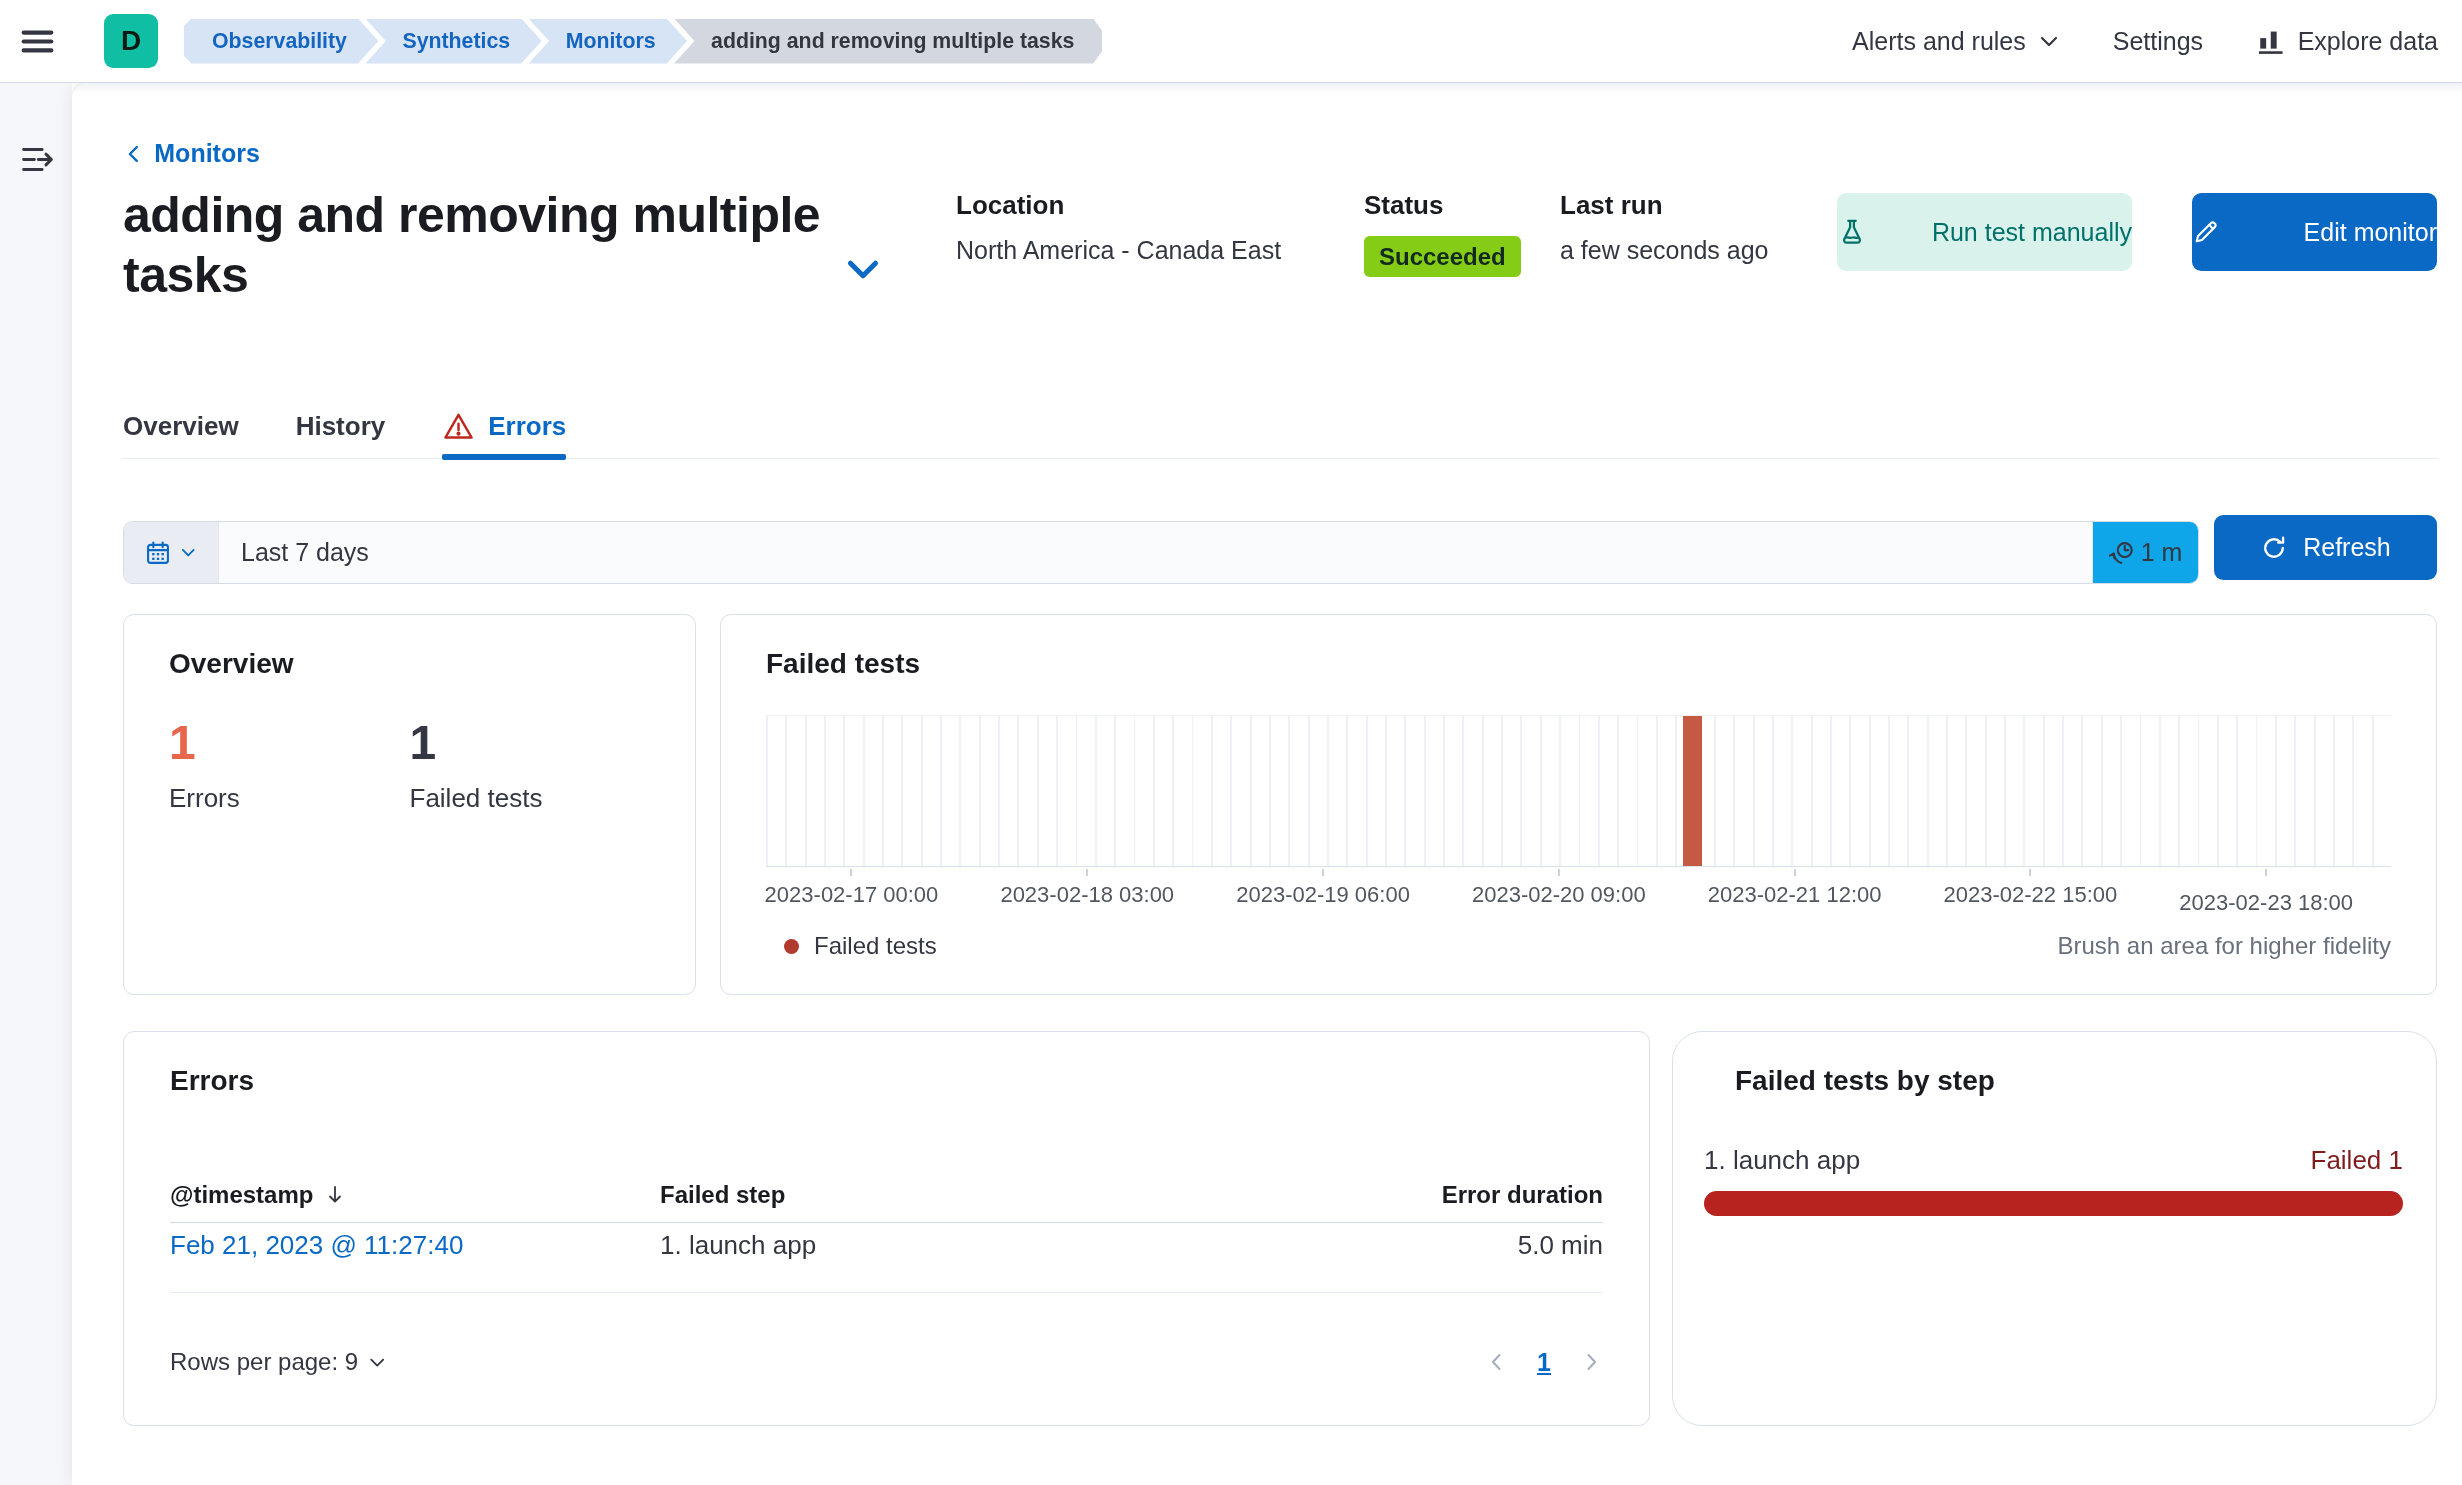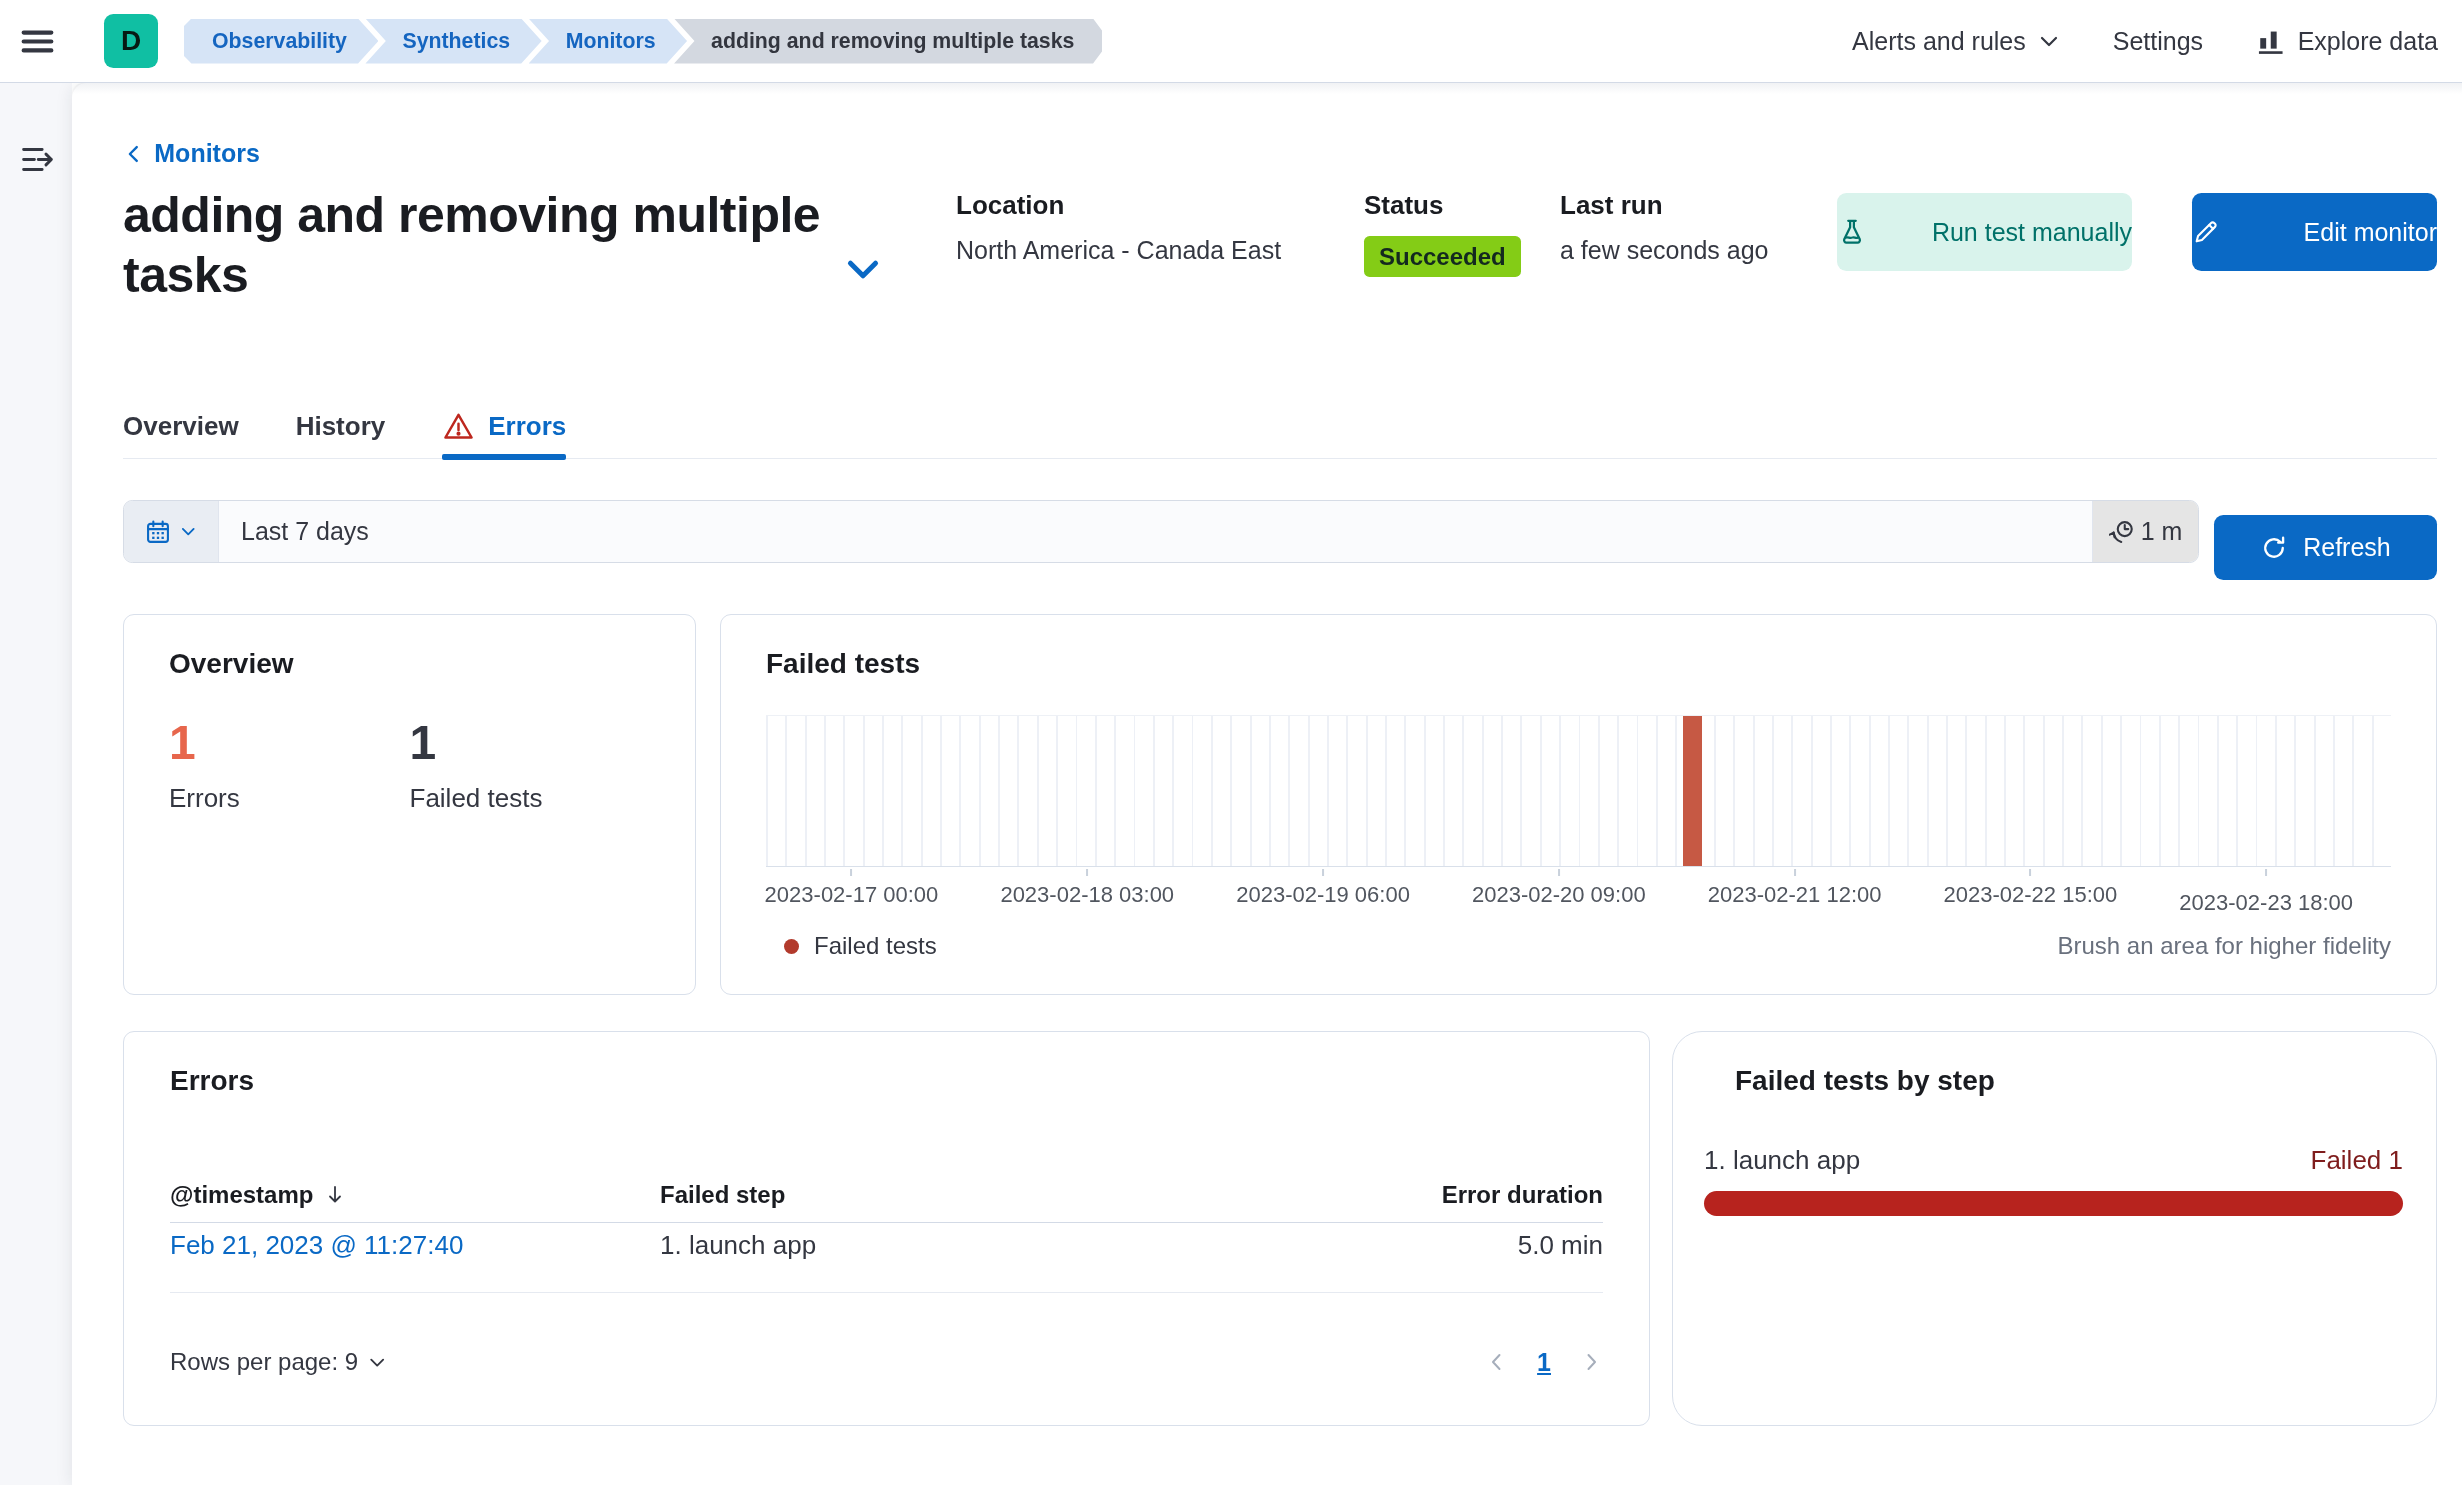--- a/index.html
+++ b/index.html
@@ -54,26 +54,26 @@
   
   .tabs-row { position:absolute; left:123px; top:394px; width:2314px; height:65px;
     border-bottom:1.9px solid #E6EAF1; display:flex; gap:57px; }
   .tab { position:relative; display:flex; align-items:center; gap:13px; font-size:26px; font-weight:700;
     color:#343741; cursor:pointer; }
   .tab.selected { color:#0A69C5; }
   .tab.selected::after { content:''; position:absolute; left:0; right:0; bottom:-1.9px; height:5.6px;
     background:#0A69C5; border-radius:1.9px; }
 
   
-  .date-control { position:absolute; left:123px; top:500px; width:2076px; height:63px;
+  .date-control { position:absolute; left:123px; top:521px; width:2076px; height:63px;
     border:1.9px solid #D6DCE6; border-radius:9.3px; background:#FAFBFD; display:flex; overflow:hidden; }
   .date-prepend { width:95px; background:#E9EDF3; display:flex; align-items:center; justify-content:center;
     gap:7.4px; color:#0A69C5; cursor:pointer; border-right:1.9px solid #E0E5EE; }
   .date-text { flex:1; display:flex; align-items:center; padding-left:22px; font-size:25px; color:#343741; cursor:pointer; }
-  .date-append { width:106px; background:#e5e5e5; border-left:1.9px solid #E0E5EE; display:flex; align-items:center;
+  .date-append { width:106px; background:#0ea5e9; border-left:1.9px solid #E0E5EE; display:flex; align-items:center;
     justify-content:center; gap:4px; font-size:25px; color:#343741; cursor:pointer; }
   .btn-refresh { position:absolute; left:2214px; top:515px; width:223px; height:65px; border-radius:9.3px;
     background:#0A69C5; color:#fff; font-size:25px; font-weight:500; display:flex; align-items:center;
     justify-content:center; gap:15px; cursor:pointer; }
 
   
   .panel { position:absolute; background:#fff; border:1.9px solid #D9E0EB; border-radius:11px; }
   .panel-title { font-size:28px; font-weight:700; color:#1A1C21; }
 
   .overview-panel { left:123px; top:614px; width:573px; height:381px; padding:33px 45px; }

